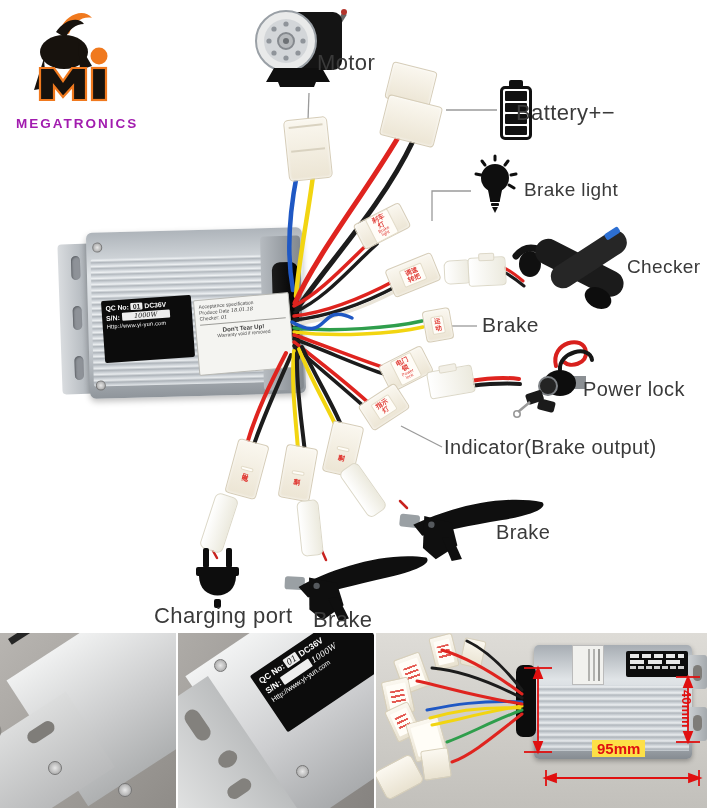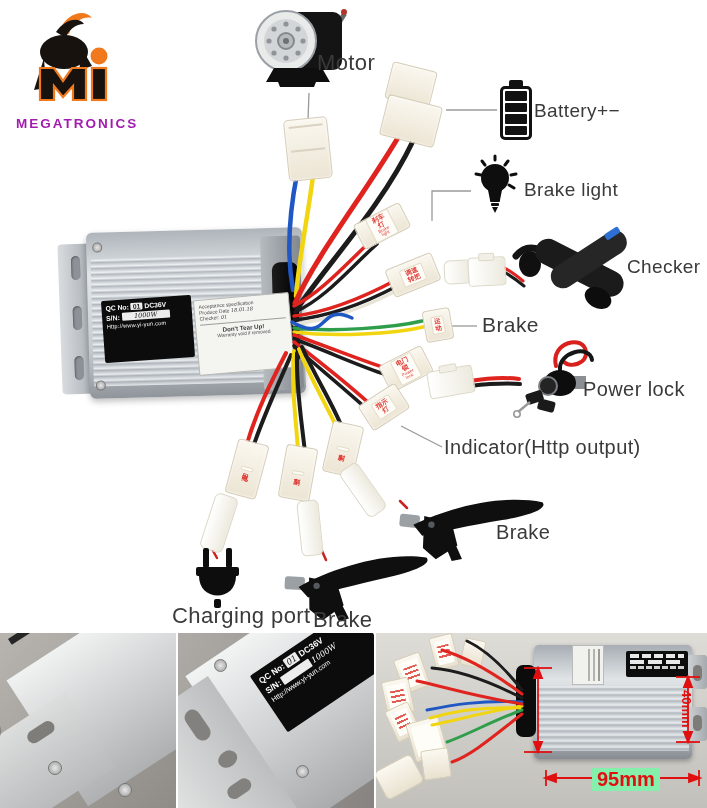--- a/index.html
+++ b/index.html
@@ -157,21 +157,21 @@
 
   <div class="abs" style="left:500px;top:80px;width:32px;height:54px;z-index:3;">
     <div style="width:14px;height:6px;background:#111;margin:0 auto;border-radius:2px 2px 0 0;"></div>
     <div style="height:44px;border:3px solid #111;border-radius:5px;padding:2px;display:flex;flex-direction:column;gap:2px;">
       <div style="flex:1;background:#111;border-radius:1px;"></div>
       <div style="flex:1;background:#111;border-radius:1px;"></div>
       <div style="flex:1;background:#111;border-radius:1px;"></div>
       <div style="flex:1;background:#111;border-radius:1px;"></div>
     </div>
   </div>
-  <div class="lbl" style="left:534px;top:100px;font-size:19px;z-index:4;">Battery+−</div>
+  <div class="lbl" style="left:516px;top:100px;font-size:22px;z-index:4;">Battery+−</div>
 
   <svg class="abs" width="46" height="66" viewBox="0 0 46 66" style="left:474px;top:152px;z-index:3;">
     <g fill="#0e0e0e">
       <circle cx="21" cy="26" r="14"></circle>
       <path d="M14,38 L28,38 L26,48 L16,48 Z"></path>
       <rect x="16" y="47" width="10" height="3" rx="1"></rect>
       <rect x="17" y="51" width="8" height="3" rx="1"></rect>
       <path d="M18,55 h6 l-3,6 z"></path>
     </g>
     <g stroke="#0e0e0e" stroke-width="3" stroke-linecap="round">
@@ -234,21 +234,21 @@
     <line x1="10" y1="82" x2="22" y2="72" stroke="#9a9a9a" stroke-width="2.4"></line>
     <circle cx="9" cy="84" r="3.2" fill="none" stroke="#9a9a9a" stroke-width="1.6"></circle>
   </svg>
   <div class="lbl" style="left:583px;top:378px;font-size:20px;z-index:4;">Power lock</div>
 
   <div class="conn" style="left:362px;top:392px;width:42px;height:28px;transform:rotate(-33deg);z-index:3;">
     <div class="tag">
       <span class="cn">指示灯</span>
     </div>
   </div>
-  <div class="lbl" style="left:444px;top:436px;font-size:20px;z-index:4;">Indicator(Http output)</div>
+  <div class="lbl" style="left:444px;top:436px;font-size:20px;z-index:4;">Indicator(Brake output)</div>
 
   <div class="conn" style="left:388px;top:260px;width:48px;height:28px;transform:rotate(-22deg);z-index:3;">
     <div class="tag">
       <span class="cn">调速转把</span>
     </div>
   </div>
 
   <div class="conn" style="left:231px;top:441px;width:30px;height:54px;transform:rotate(15deg);z-index:3;">
     <div class="tag vtext">
       <span class="cn vtext">充电口</span>
@@ -272,21 +272,21 @@
 
   <svg class="abs" width="56" height="66" viewBox="0 0 56 66" style="left:190px;top:546px;z-index:3;">
     <g fill="#0d0d0d">
       <rect x="13" y="2" width="6" height="20" rx="2"></rect>
       <rect x="36" y="2" width="6" height="20" rx="2"></rect>
       <rect x="6" y="21" width="43" height="9" rx="2"></rect>
       <path d="M9,30 C9,56 46,56 46,30 Z"></path>
       <rect x="24" y="53" width="7" height="9" rx="2"></rect>
     </g>
   </svg>
-  <div class="lbl" style="left:154px;top:603px;font-size:22px;z-index:4;margin-left:18px;">Charging port</div>
+  <div class="lbl" style="left:154px;top:603px;font-size:22px;z-index:4;">Charging port</div>
 
   <svg class="abs" width="150" height="88" viewBox="0 0 150 88" style="left:283px;top:536px;z-index:3;transform:rotate(3deg);">
     <rect x="2" y="44" width="20" height="13" rx="3" fill="#9aa0a4"></rect>
     <g fill="#0f0f0f">
       <path d="M16,54 C48,34 100,14 142,18 C147,22 140,30 104,40 C72,49 44,58 26,64 Z"></path>
       <path d="M26,44 L54,48 L62,70 L42,86 L28,76 Z"></path>
       <path d="M46,64 L58,86 L68,83 L56,62 Z"></path>
     </g>
     <circle cx="34" cy="52" r="3.2" fill="#55595d"></circle>
   </svg>
@@ -438,15 +438,15 @@
         </div>
       </div>
     <div class="mini" style="left:34px;top:86px;width:32px;height:38px;transform:rotate(-16deg);">
         <div class="rt"></div>
       </div>
     <div class="mini" style="left:46px;top:116px;width:26px;height:28px;transform:rotate(-8deg);"></div>
     <div class="mini" style="left:2px;top:128px;width:40px;height:30px;transform:rotate(-28deg);border-radius:6px;"></div>
   </div>
 
   <div class="dimtext" style="left:679px;top:690px;writing-mode:vertical-rl;font-size:13px;z-index:4;">40mm</div>
-  <div class="dimtext" style="left:592px;top:768px;font-size:20px;z-index:4;background:#86efac;padding:0 5px;">95mm</div>
+  <div class="dimtext" style="left:592px;top:740px;font-size:15px;z-index:4;background:#fde047;padding:0 5px;">95mm</div>
 
 </div>
 
 </body></html>

